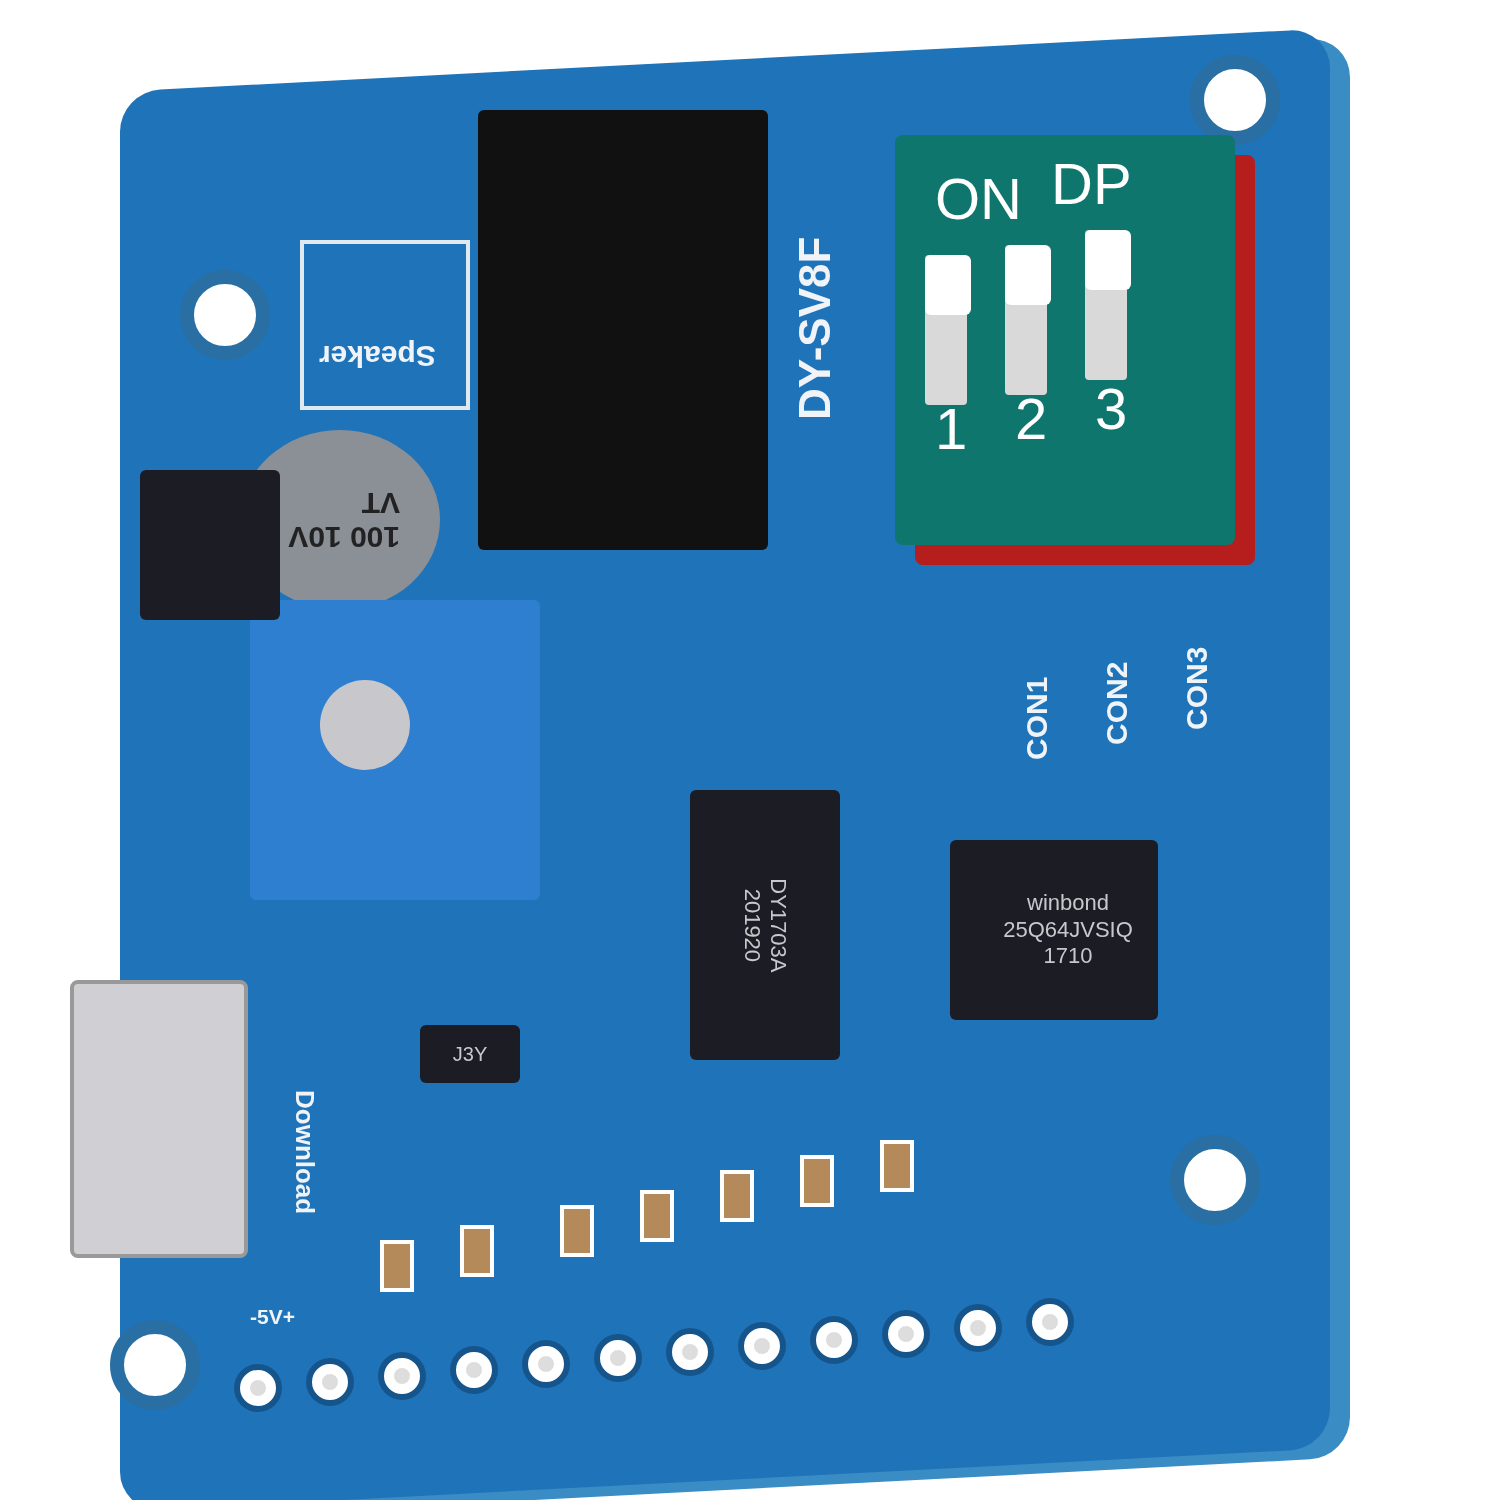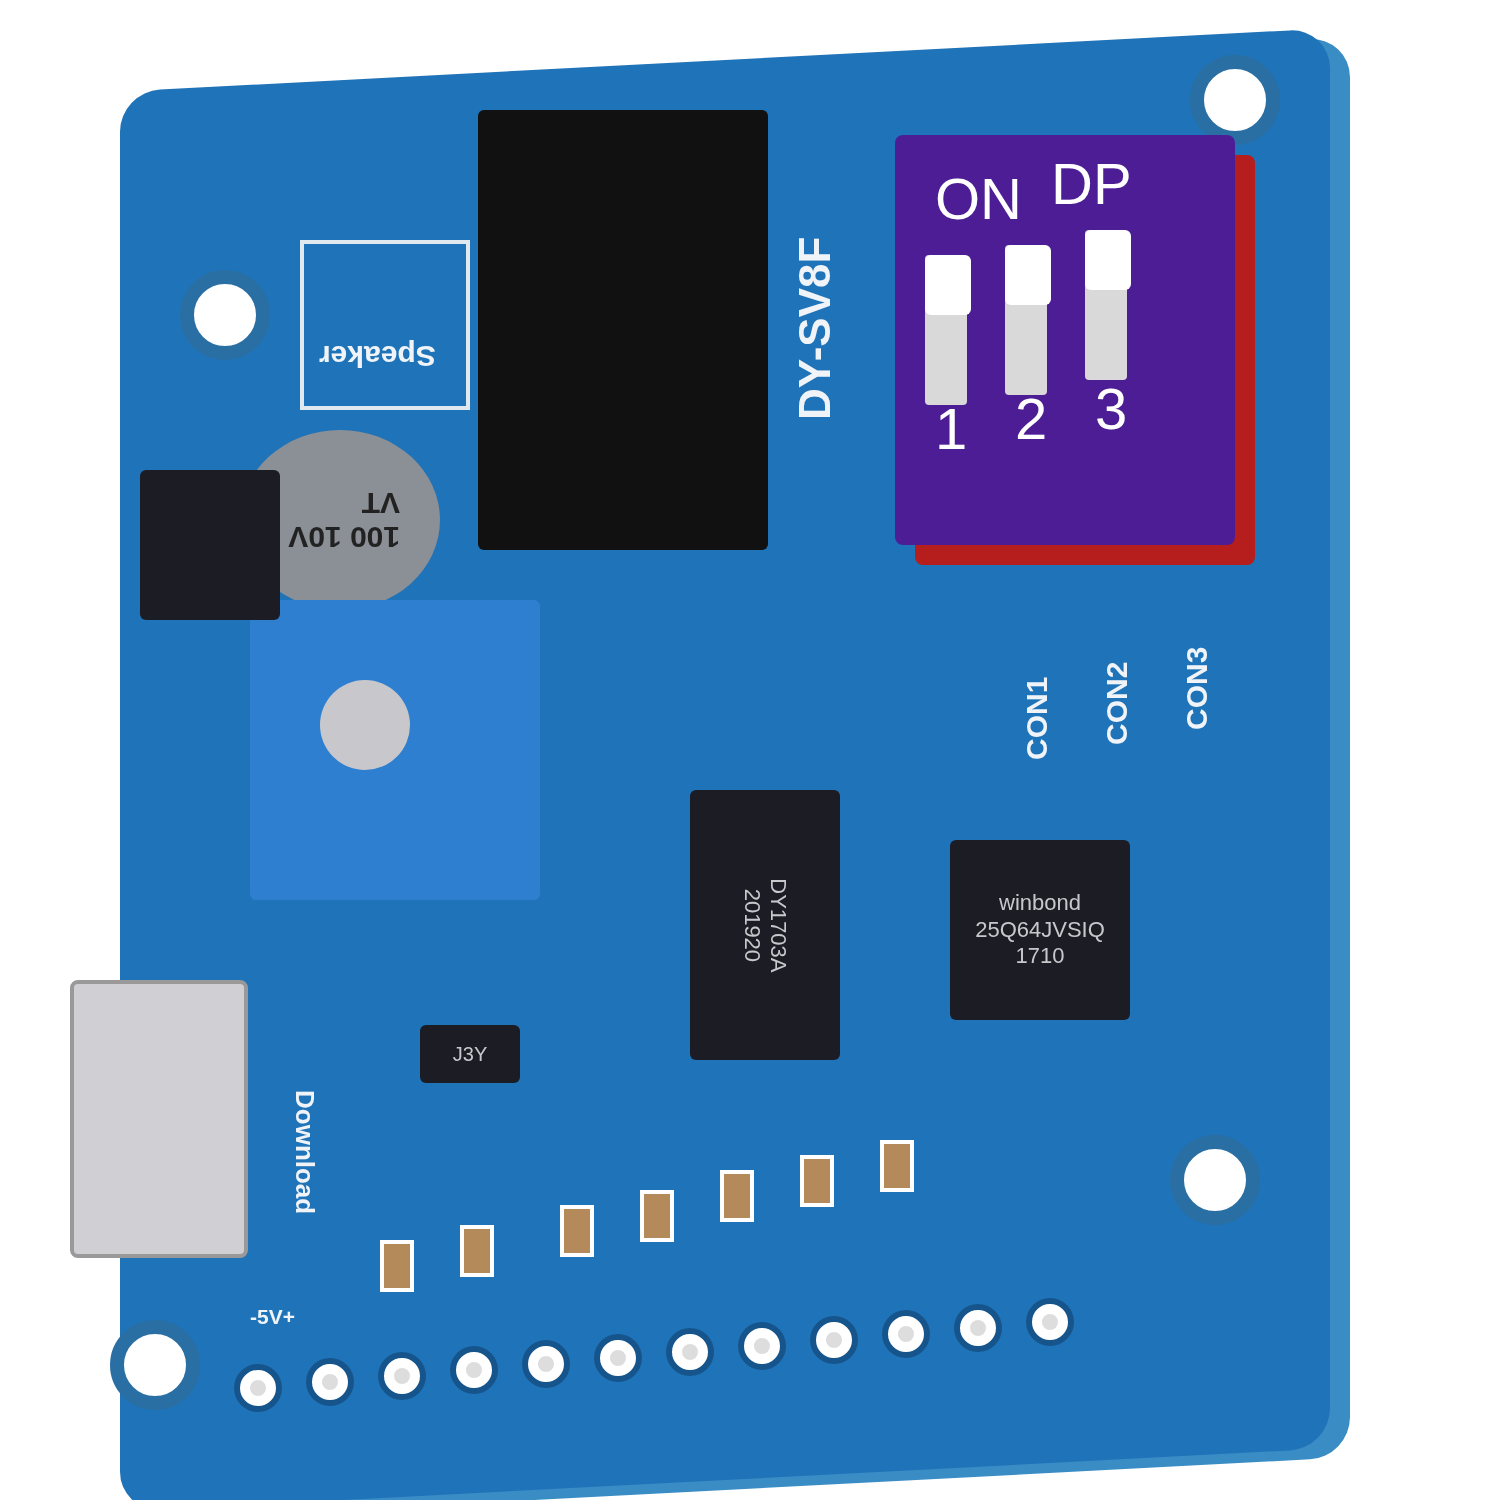--- a/index.html
+++ b/index.html
@@ -2,21 +2,21 @@
 <html><head>
 <meta charset="utf-8">
 <style>
   html,body{margin:0;padding:0;background:#fff;}
   body{width:1500px;height:1500px;position:relative;overflow:hidden;font-family:"Liberation Sans",sans-serif;}
   .abs{position:absolute;}
   .board{left:120px;top:60px;width:1210px;height:1420px;background:#1f73b8;border-radius:40px;transform:skewY(-3deg);box-shadow:20px 10px 0 #3a8cc4;}
   .hole{width:90px;height:90px;border-radius:50%;background:#fff;border:14px solid #2a6fa3;box-sizing:border-box;}
   .silk{color:#f0f4f8;font-weight:bold;}
   .chip{background:#1c1c24;border-radius:6px;color:#c8c8cc;font-size:22px;display:flex;align-items:center;justify-content:center;text-align:center;line-height:1.2;}
-  .dip{background:#4c1d95;border-radius:8px;box-shadow:20px 20px 0 #b51e1c;}
+  .dip{background:#0f766e;border-radius:8px;box-shadow:20px 20px 0 #b51e1c;}
   .lever{width:42px;height:150px;background:#d9d9d9;border-radius:4px;}
   .lever-top{width:46px;height:60px;background:#fff;border-radius:6px;}
   .dip-text{color:#fff;font-size:58px;}
   .jack{background:#111;border-radius:6px;}
   .pot{background:#2f7fd0;border-radius:6px;}
   .usb{background:#d0d0d4;border-radius:8px;border:4px solid #999;}
   .pin{width:36px;height:36px;border-radius:50%;background:#ddd;border:10px solid #fff;box-sizing:border-box;box-shadow:0 0 0 6px #16558c;}
   .cap{background:#8b8f96;border-radius:50%;color:#222;font-size:30px;font-weight:bold;display:flex;align-items:center;justify-content:center;}
   .smd{width:34px;height:52px;background:#b58a5a;border:4px solid #fff;box-sizing:border-box;}
 </style>
@@ -64,21 +64,21 @@
 </div>
 
 <div class="abs pot" style="left:250px;top:600px;width:290px;height:300px;">
   <div class="abs" style="left:70px;top:80px;width:90px;height:90px;border-radius:50%;background:#c8c8cc;"></div>
 </div>
 
 <div class="abs chip" style="left:690px;top:790px;width:150px;height:270px;">
   <span style="transform:rotate(90deg);width:200px;">DY1703A 201920</span>
 </div>
 
-<div class="abs chip" style="left:950px;top:840px;width:180px;height:180px;">
+<div class="abs chip" style="left:950px;top:840px;width:180px;height:180px;padding-left:28px;">
   <span style="width:150px;">winbond 25Q64JVSIQ 1710</span>
 </div>
 
 <div class="abs chip" style="left:140px;top:470px;width:140px;height:150px;"></div>
 
 <div class="abs chip" style="left:420px;top:1025px;width:100px;height:58px;font-size:20px;">
   <span>J3Y</span>
 </div>
 
 <div class="abs usb" style="left:70px;top:980px;width:170px;height:270px;"></div>

